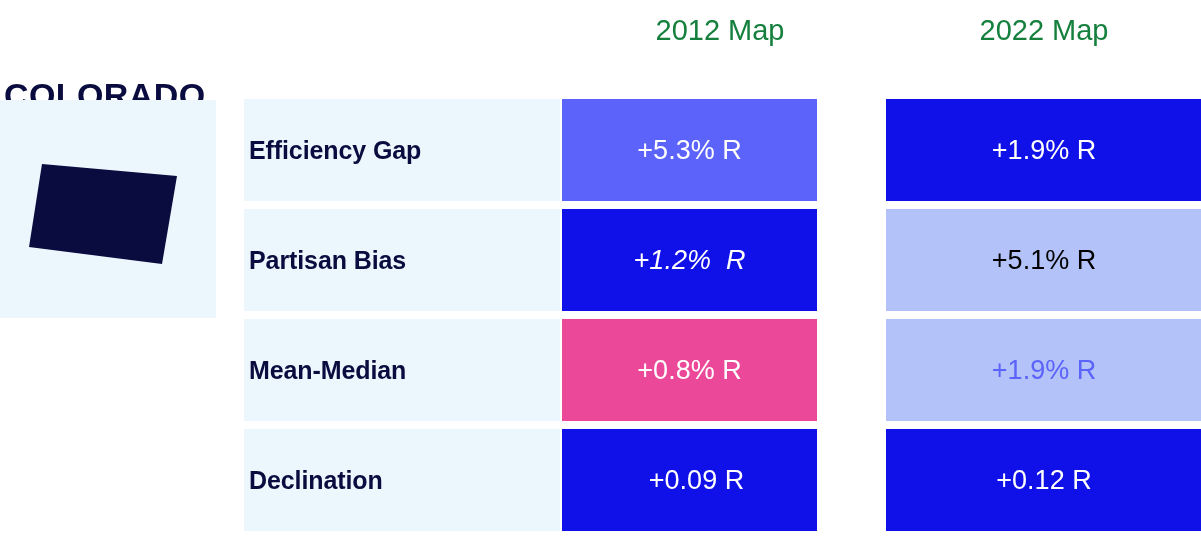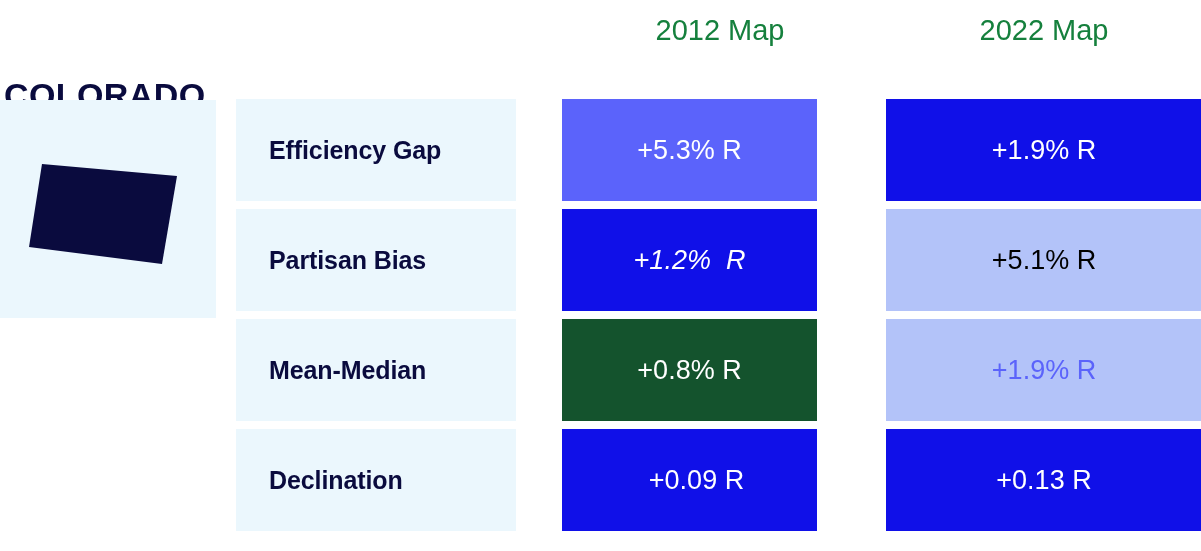--- a/index.html
+++ b/index.html
@@ -87,24 +87,24 @@
   .cell {
     position: absolute;
     top: 0;
     height: 102px;
     display: flex;
     align-items: center;
     box-sizing: border-box;
   }
 
   .cell-label {
-    left: 236px;
-    width: 280px;
+    left: 244px;
+    width: 316px;
     background: #EBF7FD;
-    padding-left: 33px;
+    padding-left: 5px;
     justify-content: flex-start;
   }
   .cell-label .label-text {
     font-size: 25px;
     font-weight: 700;
     color: #0A0B3E;
     letter-spacing: -0.1px;
     line-height: 1;
     white-space: nowrap;
   }
@@ -161,33 +161,33 @@
     </div>
     <div class="cell cell-value v2022" style="background: rgb(179, 195, 249);">
       <span class="value-text" style="color: #000000;">+5.1% R</span>
     </div>
   </div>
 
   <div class="row r2">
     <div class="cell cell-label" style="background: rgb(235, 247, 253);">
       <span class="label-text">Mean-Median</span>
     </div>
-    <div class="cell cell-value v2012" style="background: #14532d;">
+    <div class="cell cell-value v2012" style="background: #ec4899;">
       <span class="value-text" style="color: rgb(255, 255, 255);">+0.8% R</span>
     </div>
     <div class="cell cell-value v2022" style="background: rgb(179, 195, 249);">
       <span class="value-text" style="color: rgb(91, 99, 251);">+1.9% R</span>
     </div>
   </div>
 
   <div class="row r3">
     <div class="cell cell-label" style="background: rgb(235, 247, 253);">
       <span class="label-text">Declination</span>
     </div>
     <div class="cell cell-value v2012" style="background: rgb(16, 16, 232); padding-left: 14px;">
       <span class="value-text" style="color: rgb(255, 255, 255);">+0.09 R</span>
     </div>
     <div class="cell cell-value v2022" style="background: rgb(16, 16, 232);">
-      <span class="value-text" style="color: rgb(255, 255, 255);">+0.13 R</span>
+      <span class="value-text" style="color: rgb(255, 255, 255);">+0.12 R</span>
     </div>
   </div>
 
 </div>
 
 </body></html>

